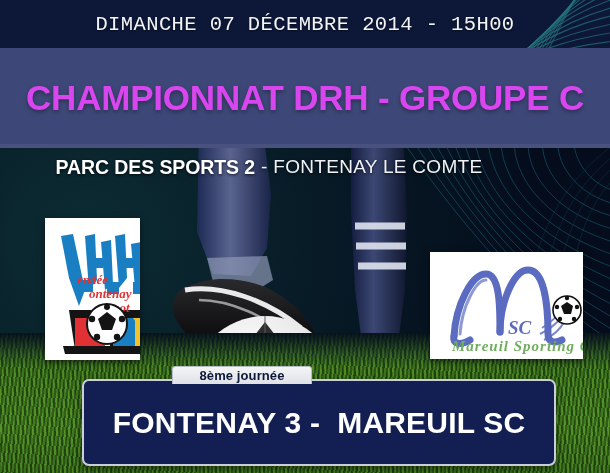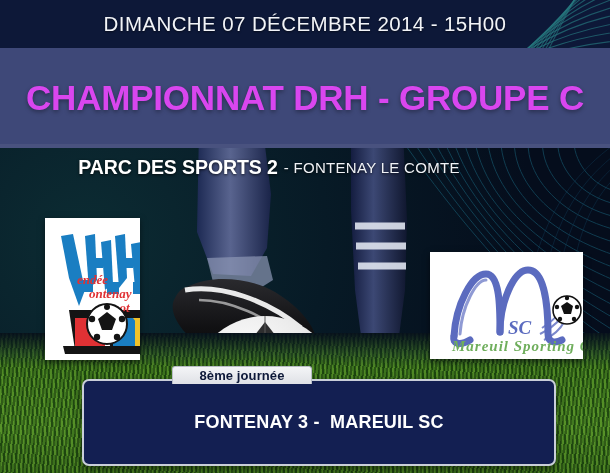--- a/index.html
+++ b/index.html
@@ -22,20 +22,21 @@
     position:absolute;right:-60px;top:-70px;width:260px;height:210px;
     opacity:.85;pointer-events:none;
   }
   .date-text{
     position:absolute;left:0;top:0;width:610px;height:48px;
     display:flex;align-items:center;justify-content:center;
     color:#f2f4f8;font-size:20.5px;letter-spacing:.4px;
     font-weight:400;
     text-shadow:0 1px 2px rgba(0,0,0,.55);
     z-index:3;
+    font-family:Liberation Mono, monospace;
   }
 
   
   .band-comp{
     position:absolute;left:0;top:48px;width:610px;height:100px;
     background:#3e4878;
     overflow:hidden;
   }
   .band-comp::after{
     content:"";position:absolute;left:0;bottom:0;width:610px;height:4px;
@@ -102,33 +103,33 @@
   .teams-panel{
     position:absolute;left:82px;top:379px;width:470px;height:83px;
     background:#131f52;
     border:2px solid #c9ced9;
     border-radius:7px;
     display:flex;align-items:center;justify-content:center;
     z-index:5;
     box-shadow:0 3px 8px rgba(0,0,0,.45);
   }
   .teams-text{
-    color:#ffffff;font-size:18px;font-weight:bold;letter-spacing:.2px;
+    color:#ffffff;font-size:30px;font-weight:bold;letter-spacing:.2px;
     white-space:pre;
   }
 
   
   .venue-line{
     position:absolute;left:0;top:152px;width:538px;height:30px;
     display:flex;align-items:center;justify-content:center;
     color:#ffffff;z-index:4;
     text-shadow:0 1px 3px rgba(0,0,0,.75);
   }
   .venue-main{font-size:19.5px;font-weight:bold;letter-spacing:-.1px;}
-  .venue-sub{font-size:15px;font-weight:400;letter-spacing:.3px;margin-left:6px;color:#f0f2f6;}
+  .venue-sub{font-size:19px;font-weight:400;letter-spacing:.3px;margin-left:6px;color:#f0f2f6;}
 </style>
 </head>
 <body>
 
 <div id="poster">
 
   <div class="band-date">
     <svg class="swirl" viewBox="0 0 260 210">
       <defs>
         <linearGradient id="gswirl" x1="0" y1="0" x2="1" y2="1">

